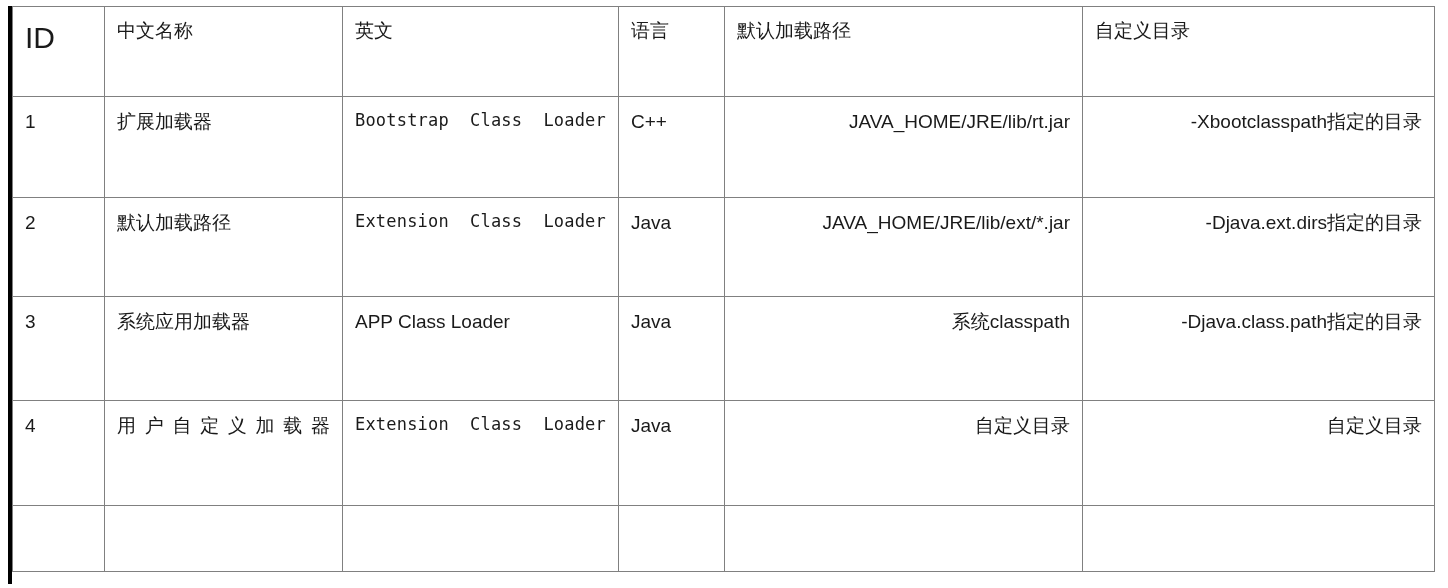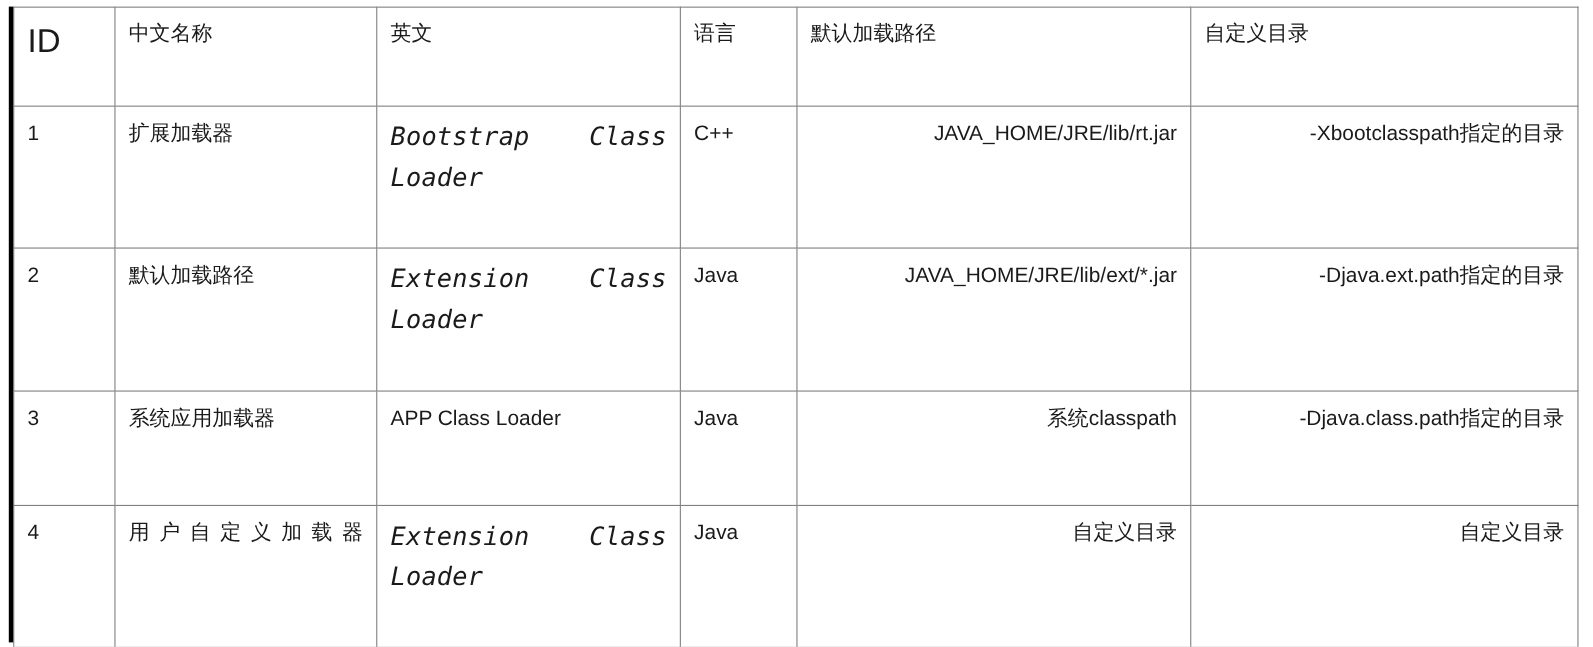--- a/index.html
+++ b/index.html
@@ -83,24 +83,23 @@
     display: block;
     white-space: pre-wrap;
     word-break: break-word;
   }
 
   
   .justify {
     text-align: justify;
     text-align-last: left;
     font-family: "DejaVu Sans Mono", "Liberation Mono", monospace;
-    font-size: 23px;
+    font-size: 17px;
     letter-spacing: 0.2px;
     line-height: 1.6;
-    font-style: italic;
   }
   .justify::after {
     content: "";
     display: inline-block;
     width: 100%;
   }
 
   .plain-en {
     font-family: "Liberation Sans", "DejaVu Sans", sans-serif;
     font-size: 19px;
@@ -195,21 +194,21 @@
         <td>
           <span class="cell-text justify">Extension Class Loader</span>
         </td>
         <td>
           <span class="cell-text plain-en">Java</span>
         </td>
         <td>
           <span class="cell-text mono-path">JAVA_HOME/JRE/lib/ext/*.jar</span>
         </td>
         <td>
-          <span class="cell-text mono-path">-Djava.ext.path指定的目录</span>
+          <span class="cell-text mono-path">-Djava.ext.dirs指定的目录</span>
         </td>
       </tr>
 
       <tr class="body-row row-3">
         <td>
           <span class="cell-text">3</span>
         </td>
         <td>
           <span class="cell-text">系统应用加载器</span>
         </td>

